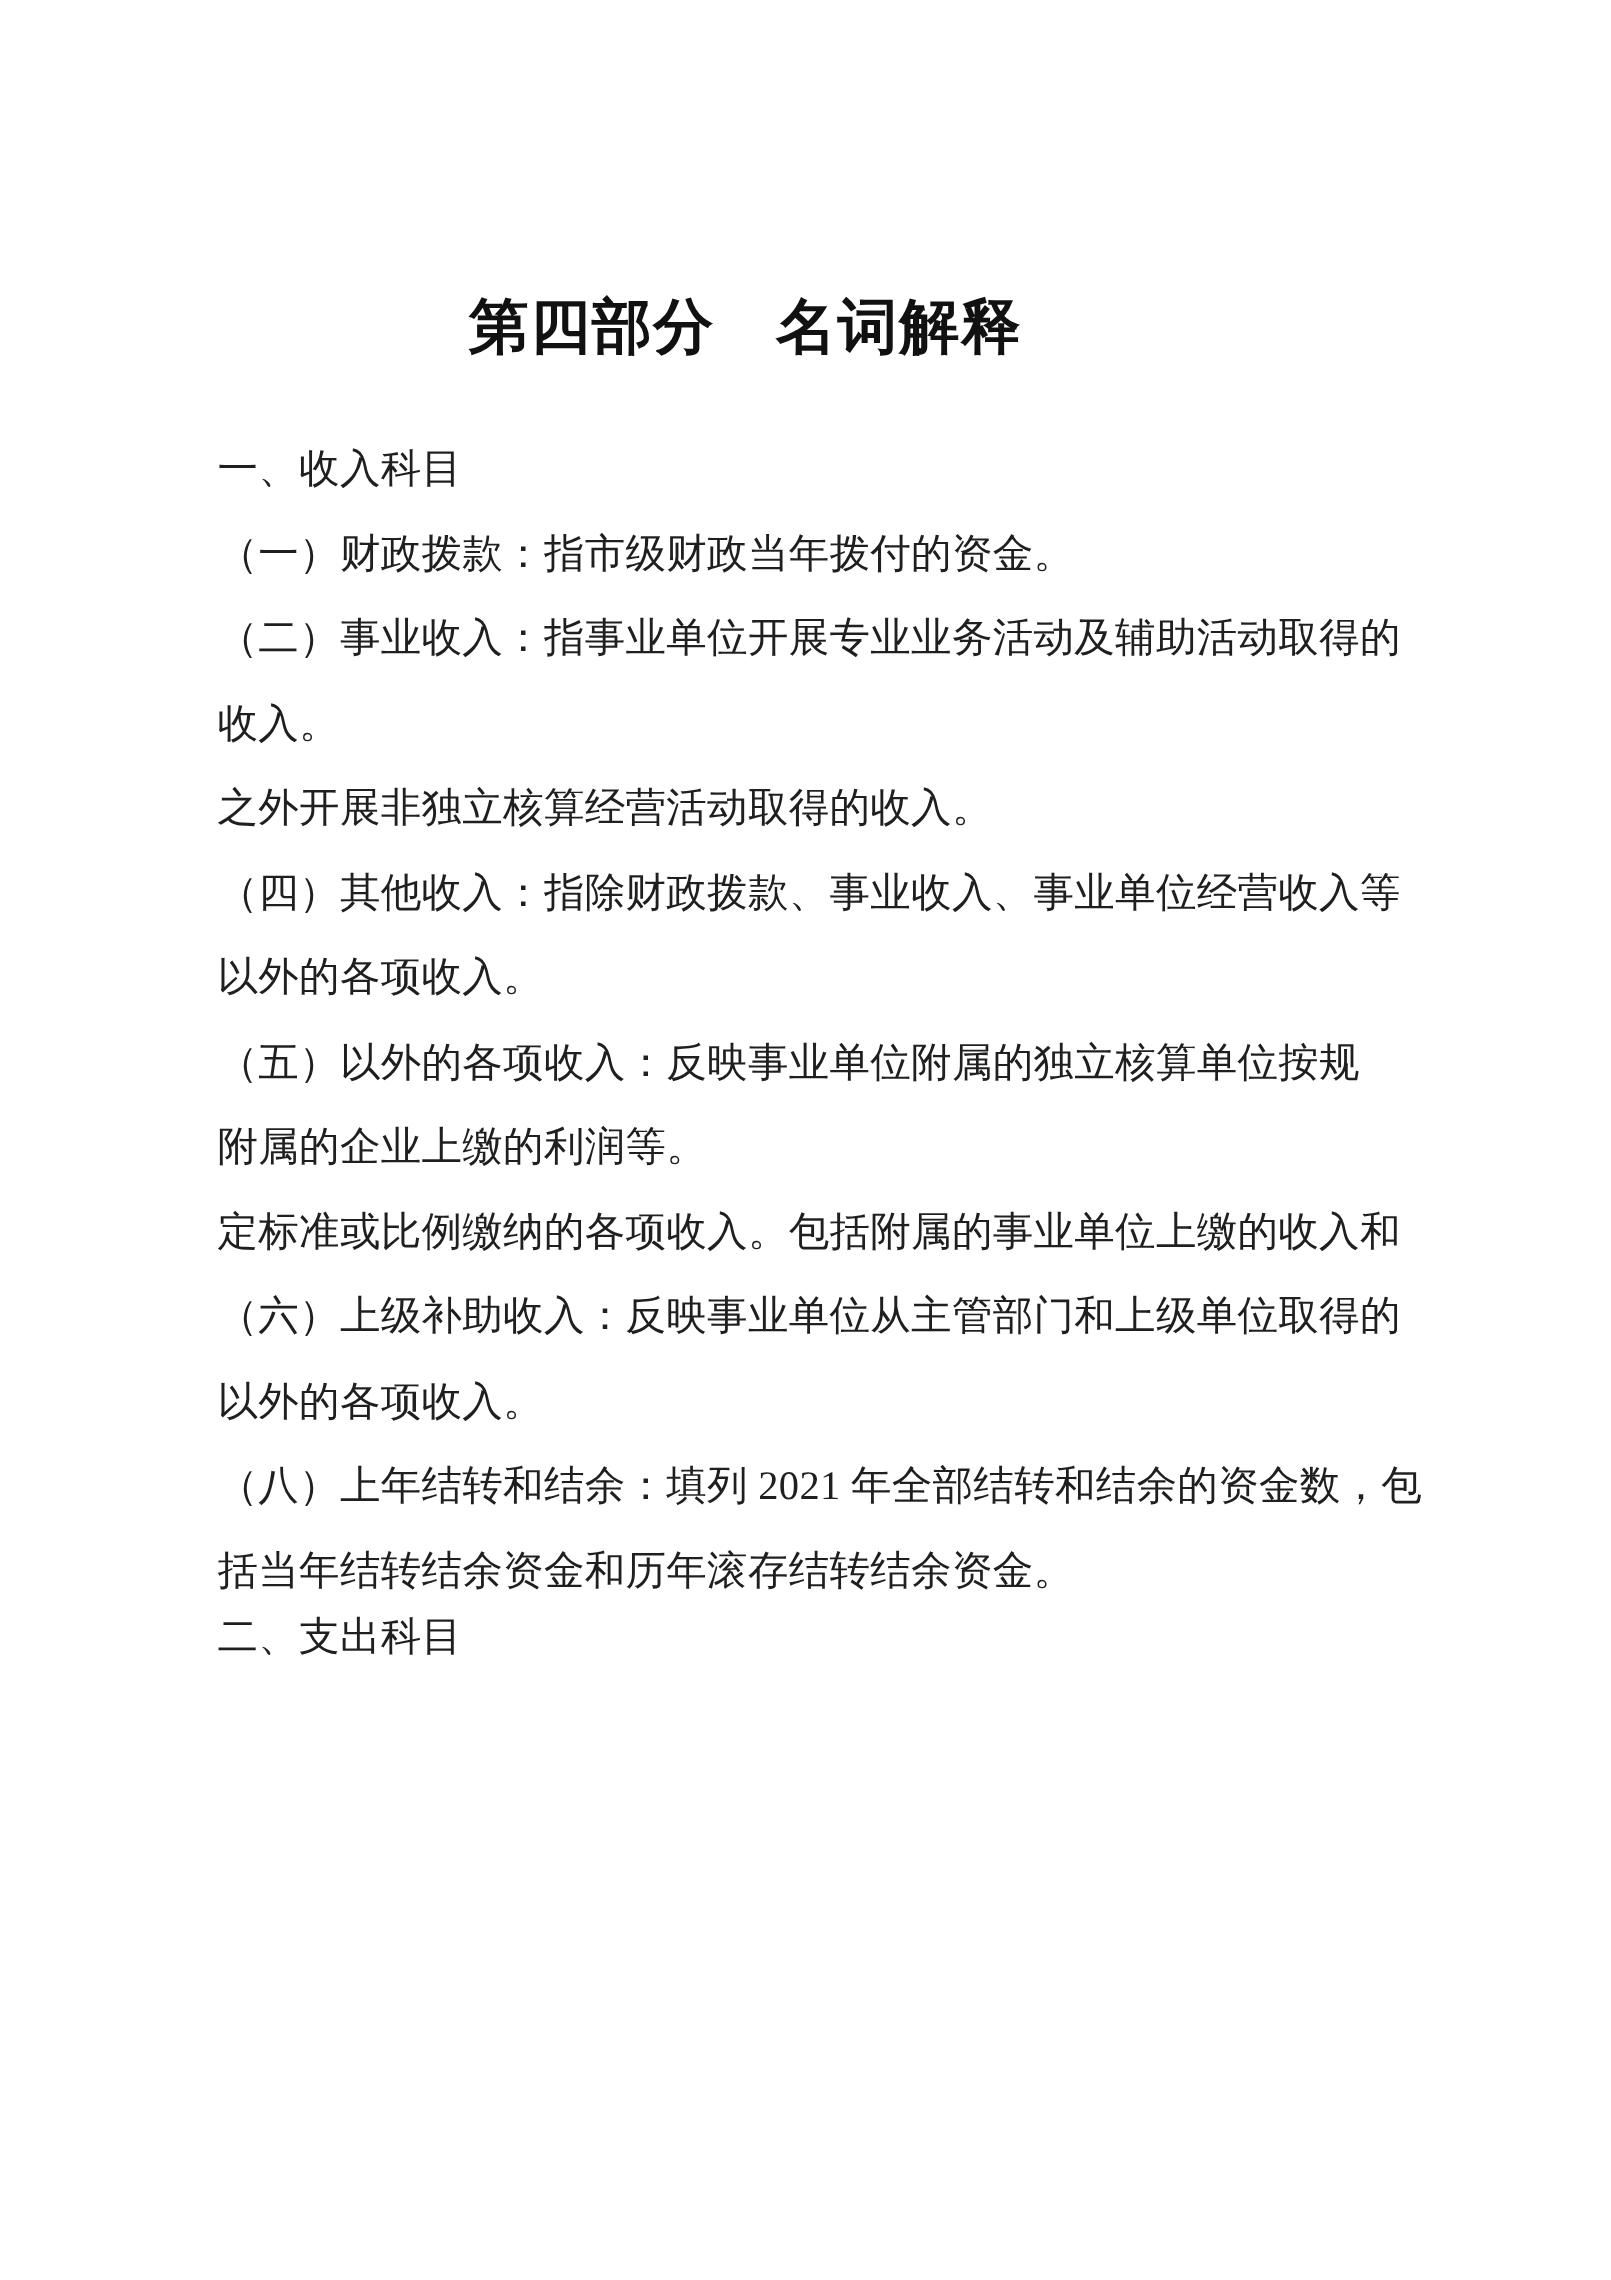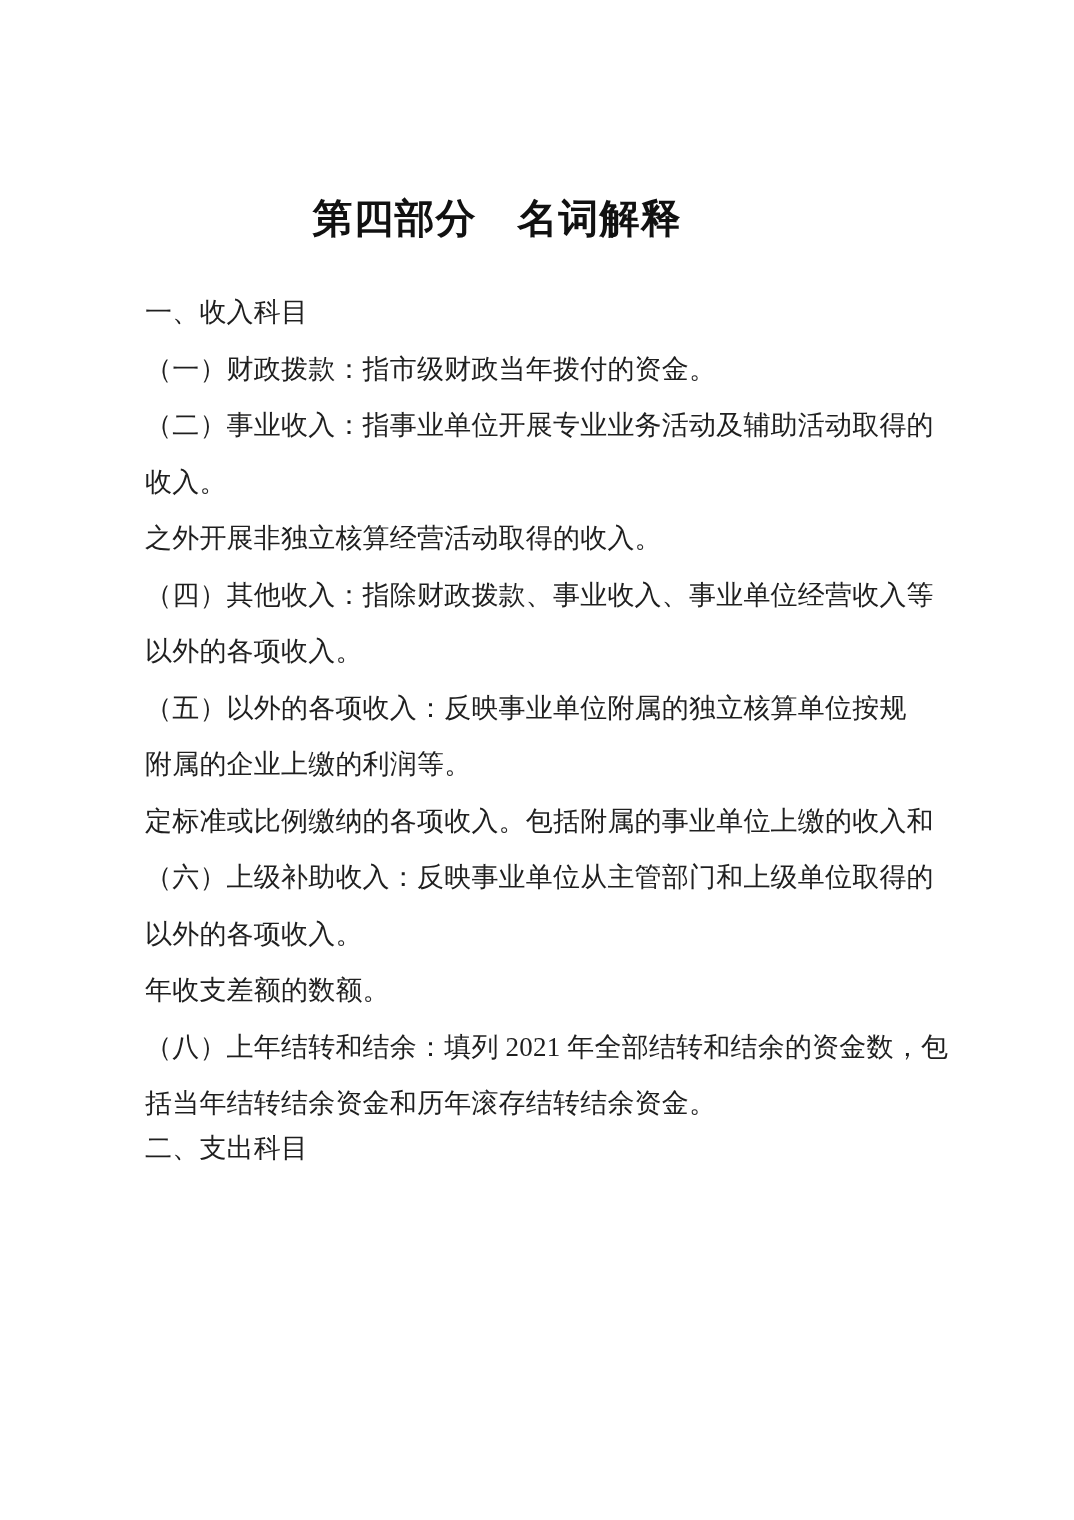--- a/index.html
+++ b/index.html
@@ -59,18 +59,17 @@
       <div class="doc-line">（二）事业收入：指事业单位开展专业业务活动及辅助活动取得的</div>
       <div class="doc-line">收入。</div>
       <div class="doc-line">之外开展非独立核算经营活动取得的收入。</div>
       <div class="doc-line">（四）其他收入：指除财政拨款、事业收入、事业单位经营收入等</div>
       <div class="doc-line">以外的各项收入。</div>
       <div class="doc-line">（五）以外的各项收入：反映事业单位附属的独立核算单位按规</div>
       <div class="doc-line">附属的企业上缴的利润等。</div>
       <div class="doc-line">定标准或比例缴纳的各项收入。包括附属的事业单位上缴的收入和</div>
       <div class="doc-line">（六）上级补助收入：反映事业单位从主管部门和上级单位取得的</div>
       <div class="doc-line">以外的各项收入。</div>
-      <div class="doc-line">年收支差额的数额。</div>
       <div class="doc-line">（八）上年结转和结余：填列 2021 年全部结转和结余的资金数，包</div>
       <div class="doc-line">括当年结转结余资金和历年滚存结转结余资金。</div>
       <div class="doc-line">二、支出科目</div>
     </div>
 </div>
 
 </body></html>

